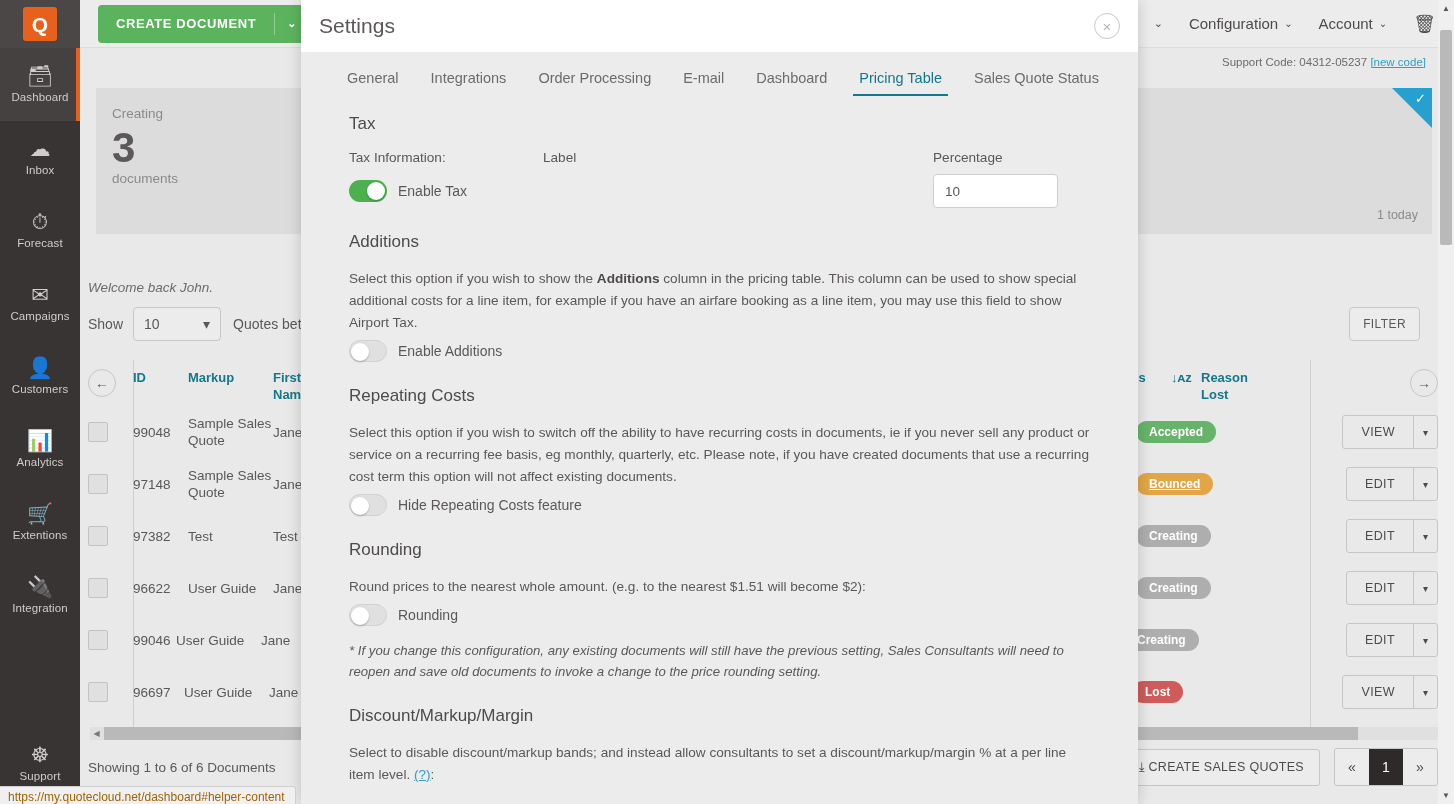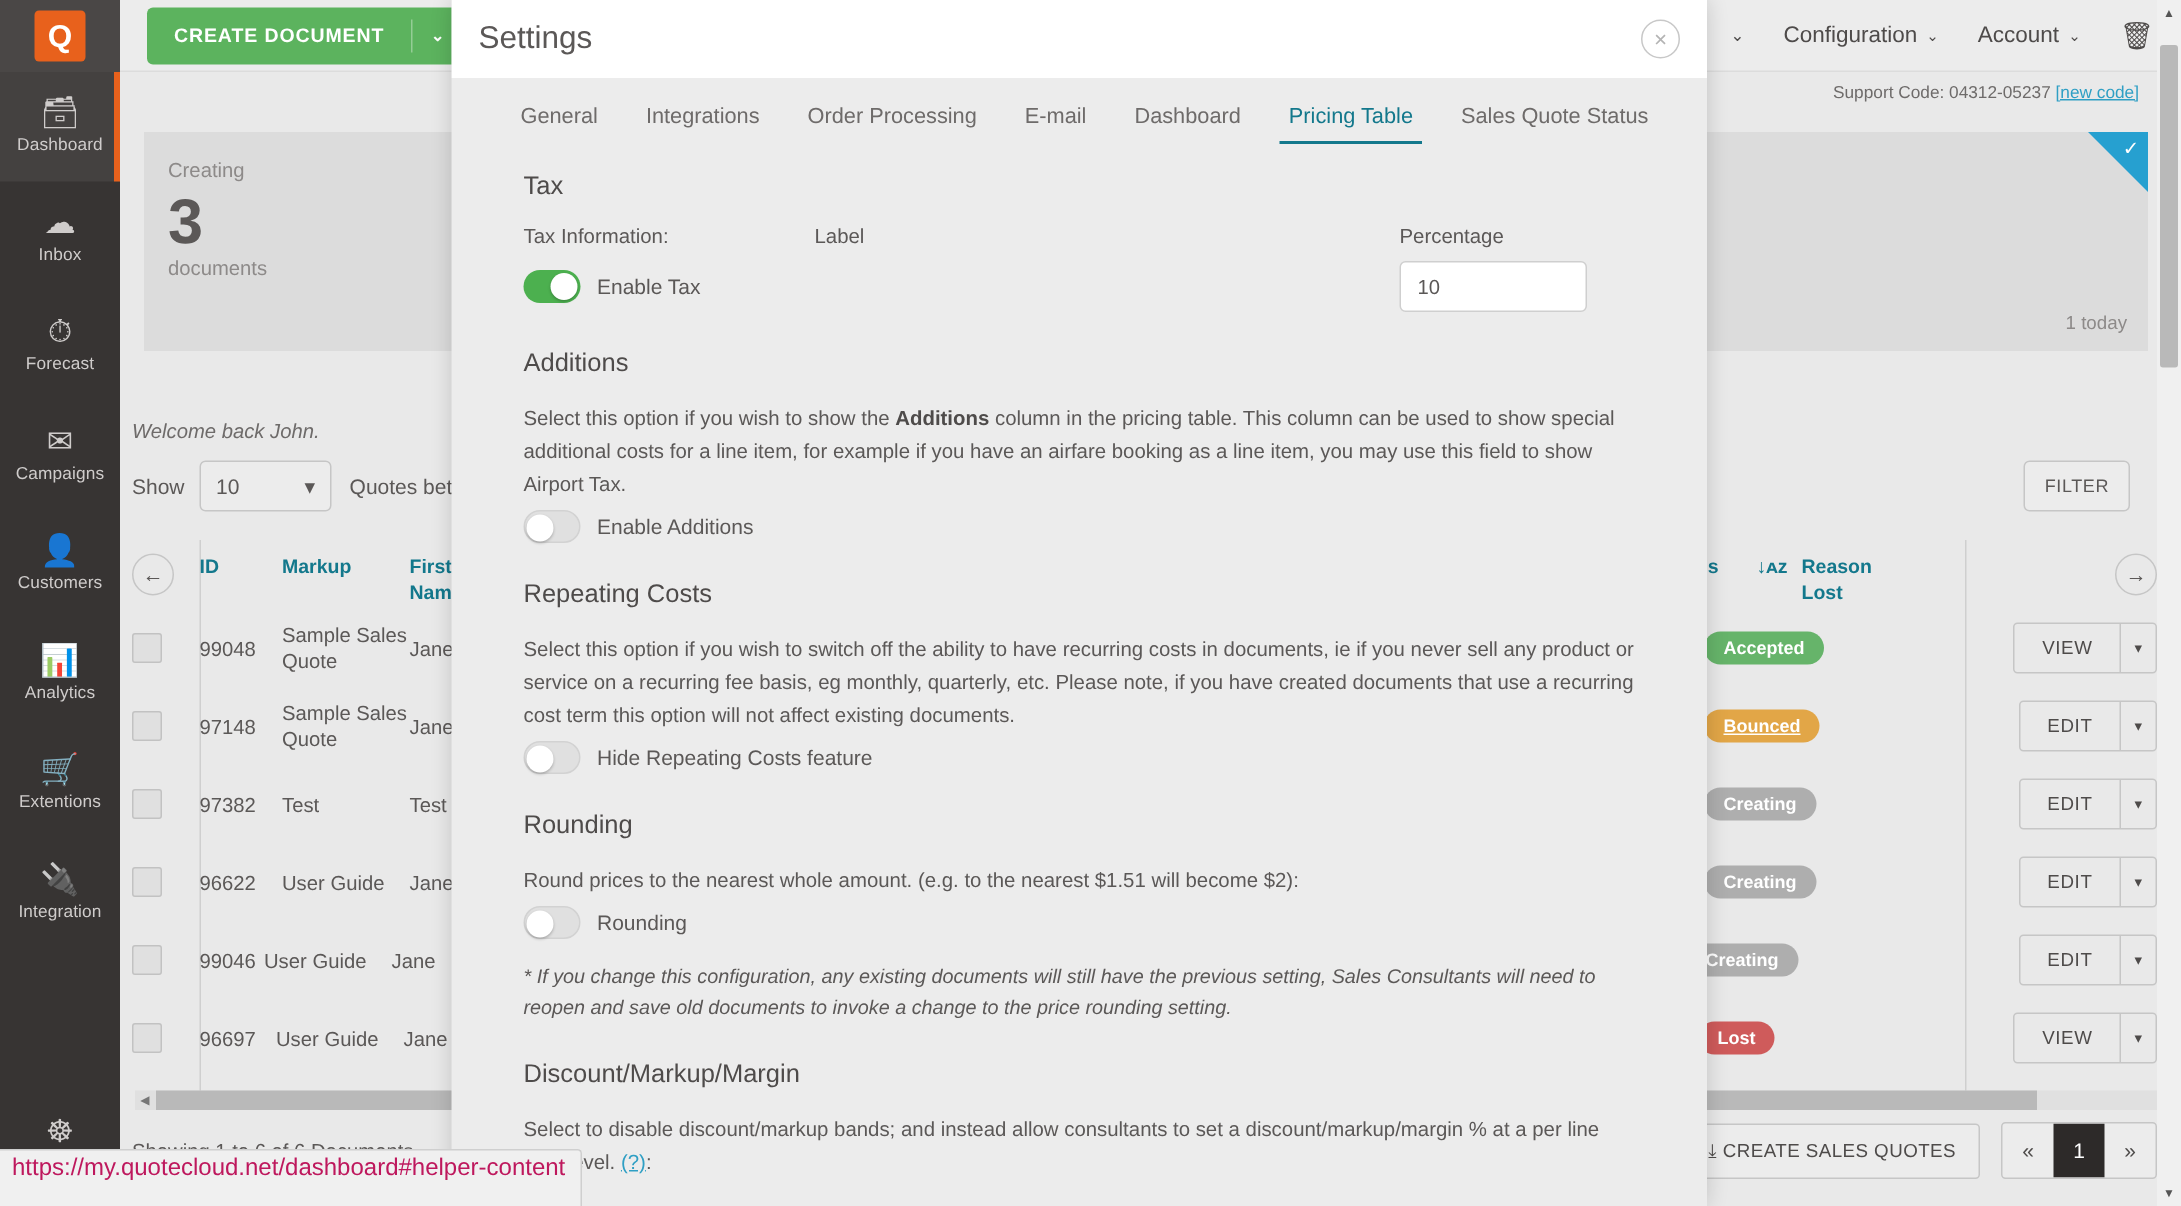--- a/index.html
+++ b/index.html
@@ -137,23 +137,23 @@
   #showing { font-size: 13.5px; color: #5b5857; }
   #export-btn {
     margin-left: auto; border: 1px solid #c6c6c6; background: #ececec; border-radius: 3px;
     padding: 10px 15px; font-size: 12.5px; color: #4e4b4a; letter-spacing: .3px;
   }
   #pager { display: flex; margin-left: 14px; border: 1px solid #c6c6c6; border-radius: 3px; overflow: hidden; background: #ececec; }
   #pager div { width: 34px; height: 36px; display: flex; align-items: center; justify-content: center; font-size: 14px; color: #4e4b4a; }
   #pager .cur { background: #2d2a29; color: #fff; }
 
   #statusbar {
-    position: absolute; left: 0; bottom: 0; height: 38px; padding: 3px 10px 0 8px;
+    position: absolute; left: 0; bottom: 0; height: 18px; padding: 3px 10px 0 8px;
     background: #f0f0f0; border: 1px solid #cfcfcf; border-left: 0; border-bottom: 0;
-    border-top-right-radius: 3px; font-size: 16px; color: #be185d; z-index: 20;
+    border-top-right-radius: 3px; font-size: 12px; color: #a16207; z-index: 20;
   }
 
   
   #pagescroll { position: absolute; right: 0; top: 0; width: 16px; height: 804px; background: #f0f0f0; z-index: 4; }
   #pagescroll .ps-thumb { position: absolute; left: 2px; right: 2px; top: 30px; height: 215px; background: #b9b9b9; border-radius: 2px; }
   #pagescroll .ps-up, #pagescroll .ps-dn { position: absolute; left: 0; width: 16px; height: 17px; text-align: center; font-size: 8px; color: #555; line-height: 17px; }
   #pagescroll .ps-up { top: 0; }
   #pagescroll .ps-dn { bottom: 0; }
 
   

